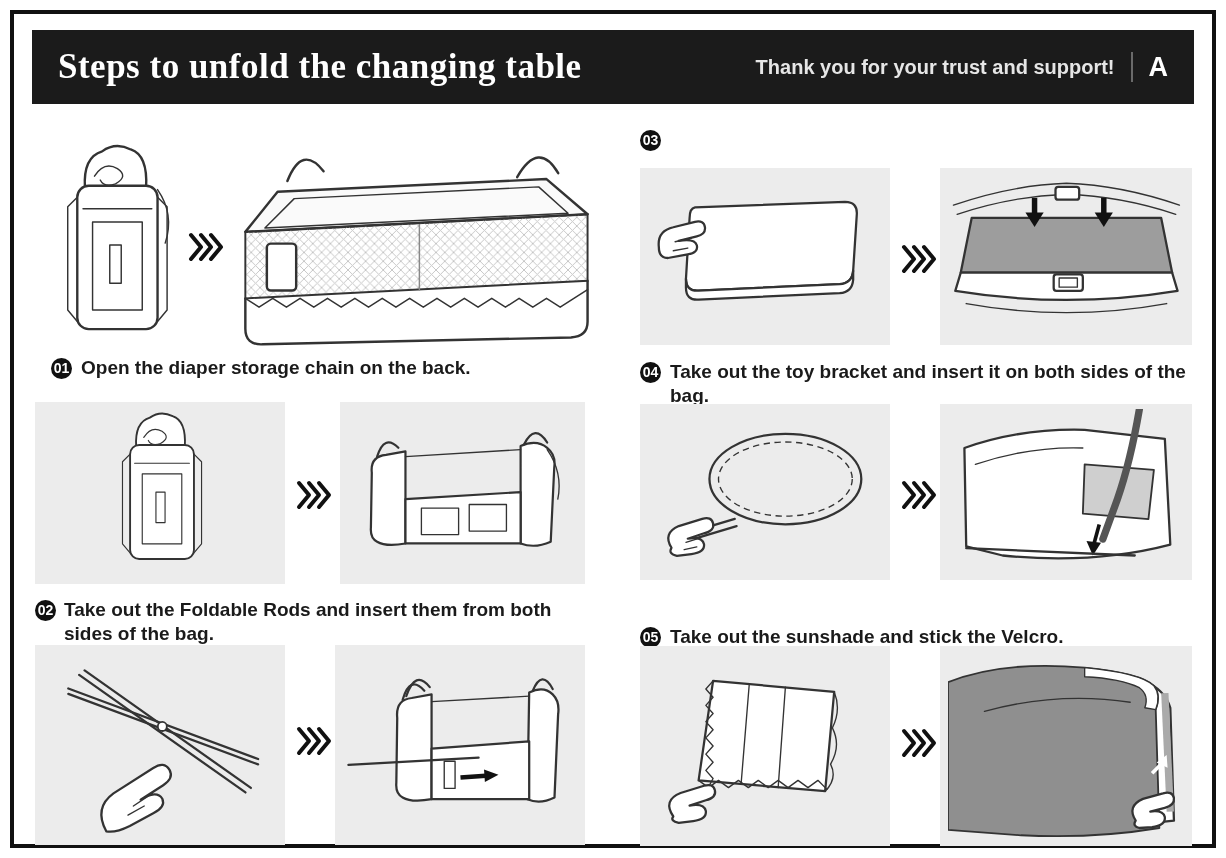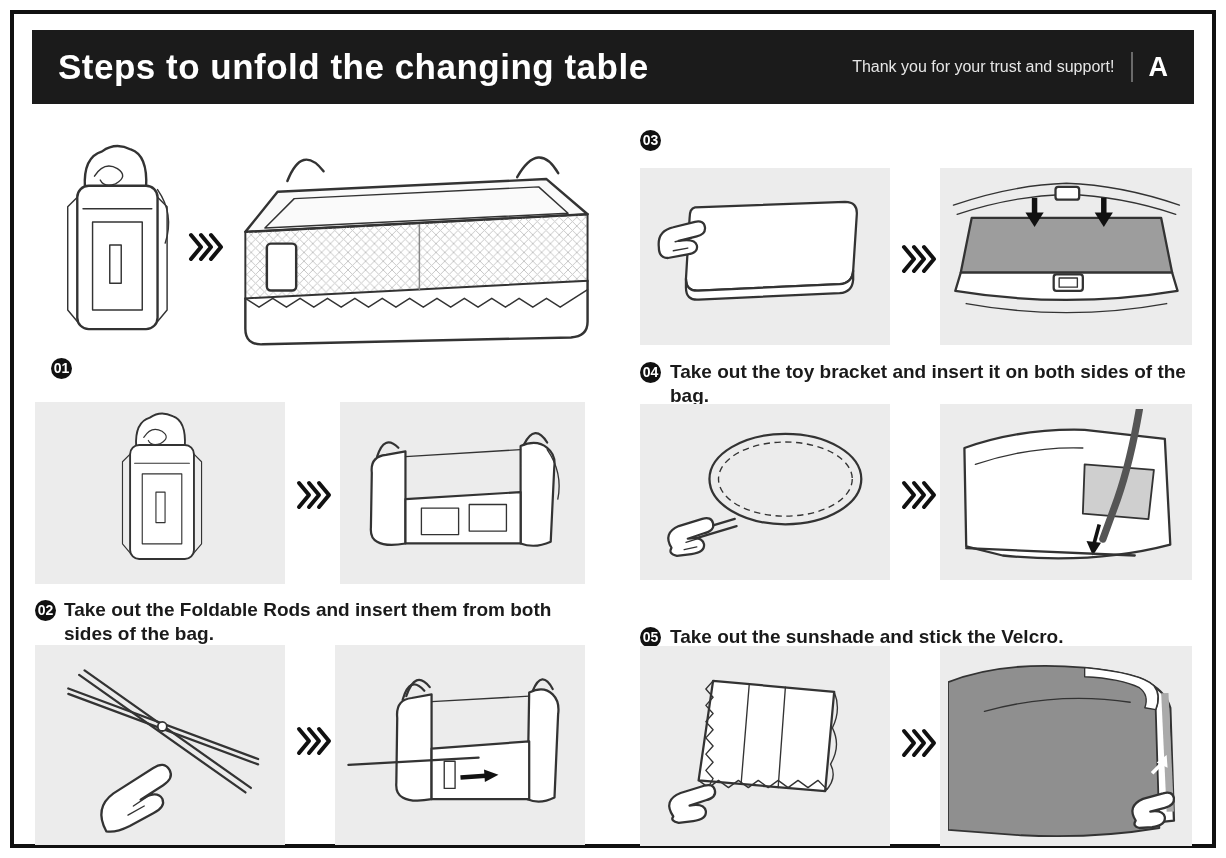--- a/index.html
+++ b/index.html
@@ -1,22 +1,22 @@
 <!DOCTYPE html>
 <html><head>
 <meta charset="utf-8">
 <style>
   * { margin:0; padding:0; box-sizing:border-box; }
   html,body { width:1226px; height:858px; background:#fff; }
   body { font-family:"Liberation Sans", sans-serif; position:relative; overflow:hidden; color:#1a1a1a; }
   .frame { position:absolute; left:10px; top:10px; width:1206px; height:838px; border:4px solid #111; background:#fff; }
   .header { position:absolute; left:32px; top:30px; width:1162px; height:74px; background:#1b1b1b; display:flex; align-items:center; justify-content:space-between; padding:0 26px; }
-  .title { color:#fff; font-size:35px; font-weight:800; letter-spacing:.5px; font-family:Liberation Sans, sans-serif; }
+  .title { color:#fff; font-size:35px; font-weight:800; letter-spacing:.5px; font-family:Liberation Serif, serif; }
   .header-right { display:flex; align-items:center; gap:16px; }
-  .thanks { color:#e6e6e6; font-size:16px; font-weight:400; }
+  .thanks { color:#e6e6e6; font-size:20px; font-weight:700; }
   .hdivider { width:2px; height:30px; background:#6a6a6a; }
   .corner { color:#fff; font-size:27px; font-weight:800; }
   .caption { position:absolute; display:flex; gap:9px; font-size:19px; font-weight:700; line-height:1.28; }
   .badge { width:21px; height:21px; border-radius:50%; background:#111; color:#fff; font-size:14px; font-weight:700; display:flex; align-items:center; justify-content:center; flex:0 0 auto; margin-top:2px; }
   .panel { position:absolute; background:#ececec; display:flex; align-items:center; justify-content:center; }
   .panel svg { width:94%; height:94%; }
   .plain-illo { position:absolute; display:flex; align-items:center; justify-content:center; }
   .plain-illo svg { width:100%; height:100%; }
   .chevron { position:absolute; }
   .ln { fill:none; stroke:#333; stroke-width:2.5; stroke-linecap:round; stroke-linejoin:round; }
@@ -73,20 +73,21 @@
     <path d="M12 96 L362 78 L362 146 L12 164 Z" fill="url(#meshA)" stroke="#333" stroke-width="2"></path>
     <line x1="190" y1="88" x2="190" y2="156" stroke="#888" stroke-width="1.5"></line>
     <path class="ln-thin" d="M12 164 l14 9 14 -9 14 9 14 -9 14 9 14 -9 14 9 14 -9 14 9 14 -9 14 9 14 -9 14 9 14 -9 14 9 14 -9 14 9 14 -9 14 9 14 -9 14 9 14 -9 14 9 14 -9 14 -9" stroke-width="2"></path>
     <path class="ln" d="M12 164 L12 195 Q12 212 30 211 L345 204 Q362 203 362 188 L362 146"></path>
     <rect class="ln-w" x="34" y="108" width="30" height="48" rx="4" stroke-width="2"></rect>
   </svg>
 </div>
 
 <div class="caption" style="left:35px; top:356px; width:560px;margin-left:16px;">
   <span class="badge">01</span>
+  <span>Open the diaper storage chain on the back.</span>
 </div>
 
 <div class="panel" style="left:35px; top:402px; width:250px; height:182px;">
   <svg viewBox="0 0 140 225">
     <path class="ln-w" d="M38 52 Q36 20 56 14 Q70 4 86 12 Q104 18 102 52"></path>
     <path class="ln-thin" d="M48 40 Q58 24 72 32 Q84 40 70 48 Q58 52 54 44"></path>
     <rect class="ln-w" x="30" y="50" width="84" height="150" rx="12"></rect>
     <path class="ln-thin" d="M30 62 L20 72 L20 180 L30 192"></path>
     <path class="ln-thin" d="M114 62 L124 72 L124 180 L114 192"></path>
     <rect class="ln-thin" x="46" y="88" width="52" height="92" fill="#fff"></rect>

